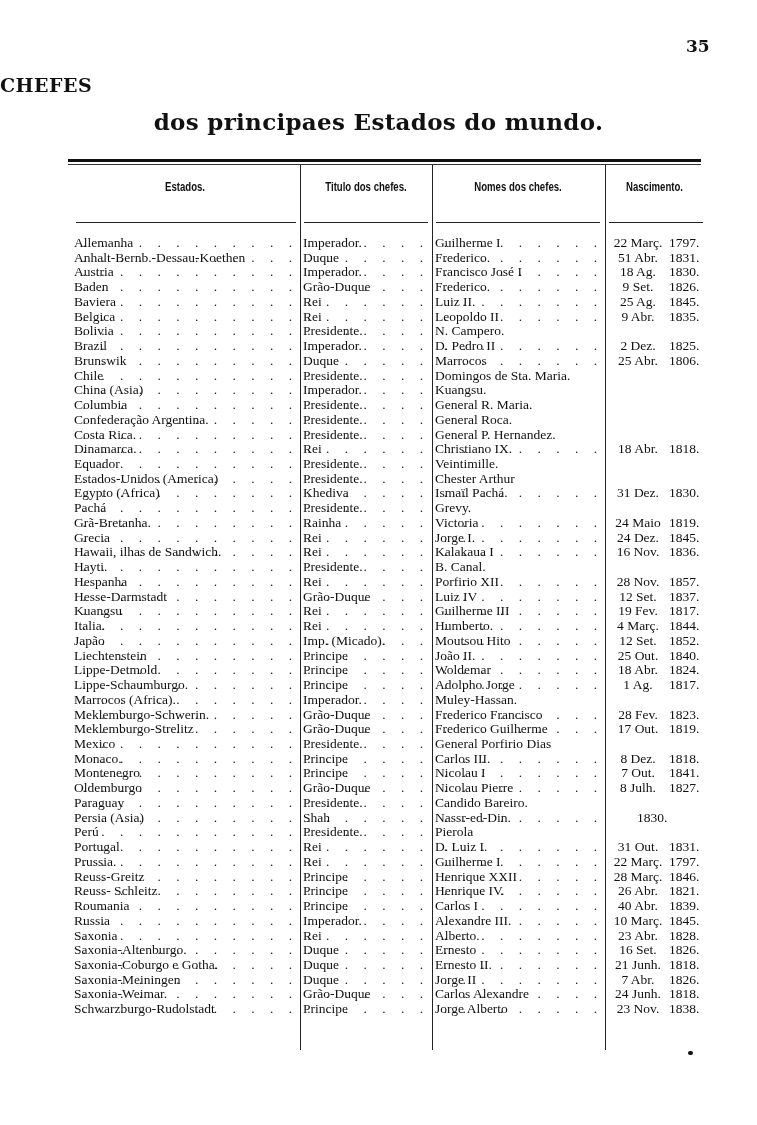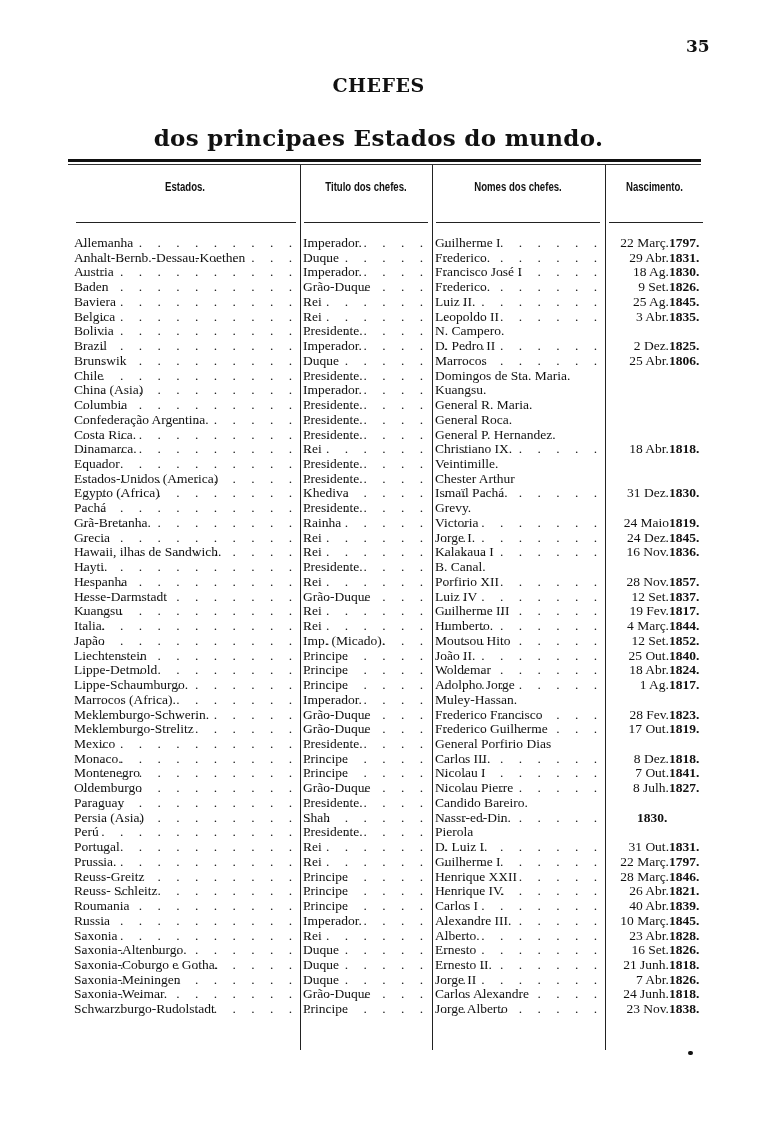--- a/index.html
+++ b/index.html
@@ -1,36 +1,36 @@
 <!DOCTYPE html>
 <html><head>
 <meta charset="utf-8">
 <style>
   html, body { margin: 0; padding: 0; background: #ffffff; }
   body { width: 757px; height: 1125px; position: relative; overflow: hidden; color: #111; }
   .page-number { position: absolute; left: 686px; top: 36px; font-family: "DejaVu Serif", serif; font-weight: bold; font-size: 17px; text-align: center; }
-  .title-main { position: absolute; left: 0; width: 757px; top: 74px; text-align: center; font-family: "DejaVu Serif", serif; font-weight: bold; font-size: 19px; letter-spacing: 0.5px; }
-  .title-sub { position: absolute; left: 0; width: 757px; top: 108px; text-align: center; font-family: "DejaVu Serif", serif; font-weight: bold; font-size: 23px; letter-spacing: 0.3px; margin-top: 16px; }
+  .title-main { position: absolute; left: 0; width: 757px; top: 74px; text-align: left; font-family: "DejaVu Serif", serif; font-weight: bold; font-size: 19px; letter-spacing: 0.5px; }
+  .title-sub { position: absolute; left: 0; width: 757px; top: 108px; text-align: center; font-family: "DejaVu Serif", serif; font-weight: bold; font-size: 23px; letter-spacing: 0.3px; }
   .rule-top { position: absolute; left: 68px; width: 633px; top: 159px; height: 3px; background: #111; }
   .rule-top2 { position: absolute; left: 68px; width: 633px; top: 164px; height: 1px; background: #333; }
   .vline { position: absolute; top: 165px; height: 885px; width: 1px; background: #222; }
   .hdr { position: absolute; top: 180px; font-family: "Liberation Sans Narrow", "Liberation Sans", sans-serif; font-weight: bold; font-size: 12px; text-align: center; transform: scaleX(0.8); transform-origin: center; }
   .hrule { position: absolute; top: 222px; height: 1px; background: #222; }
   .table { position: absolute; left: 74px; top: 236px; width: 640px; }
   .row { position: relative; height: 14.74px; font-family: "Liberation Serif", serif; font-size: 13.5px; line-height: 14.74px; white-space: nowrap; }
   .cell { position: absolute; top: 0; overflow: hidden; }
   .c-state { left: 0; width: 224px; }
   .c-title { left: 229px; width: 126px; }
   .c-name { left: 361px; width: 168px; }
   .c-birth { left: 533px; width: 110px; }
   .c-state .txt, .c-title .txt, .c-name .txt { background: #fff; padding-right: 2px; }
   .filler { position: absolute; right: 0; top: 0; letter-spacing: 6px; color: #222; }
   .bday { display: flex; }
-  .bday .day { width: 62px; text-align: right; }
-  .bday .yr { width: 46px; font-weight: bold; }
+  .bday .day { width: 62px; text-align: center; }
+  .bday .yr { width: 46px; }
   .dot-end { position: absolute; bottom: 70px; left: 688px; width: 5px; height: 4px; border-radius: 2px; background: #111; }
 </style>
 </head>
 <body>
 
 <div class="page-number">35</div>
 <div class="title-main">CHEFES</div>
 <div class="title-sub">dos principaes Estados do mundo.</div>
 
 <div class="rule-top"></div>
@@ -58,21 +58,21 @@
       <div class="cell c-birth bday">
         <span class="day">22 Març.</span>
         <span class="yr">1797.</span>
       </div>
     </div>
     <div class="row">
       <div class="cell c-state"><span class="filler">. . . . . . . . . . . . . . .</span><span class="txt">Anhalt-Bernb.-Dessau-Koethen</span></div>
       <div class="cell c-title"><span class="filler">. . . . . . .</span><span class="txt">Duque</span></div>
       <div class="cell c-name"><span class="filler">. . . . . . . . . .</span><span class="txt">Frederico.</span></div>
       <div class="cell c-birth bday">
-        <span class="day">29 Abr.</span>
+        <span class="day">51 Abr.</span>
         <span class="yr">1831.</span>
       </div>
     </div>
     <div class="row">
       <div class="cell c-state"><span class="filler">. . . . . . . . . . . . . . .</span><span class="txt">Austria</span></div>
       <div class="cell c-title"><span class="filler">. . . . . . .</span><span class="txt">Imperador.</span></div>
       <div class="cell c-name"><span class="filler">. . . . . . . . . .</span><span class="txt">Francisco José I</span></div>
       <div class="cell c-birth bday">
         <span class="day">18 Ag.</span>
         <span class="yr">1830.</span>
@@ -94,21 +94,21 @@
       <div class="cell c-birth bday">
         <span class="day">25 Ag.</span>
         <span class="yr">1845.</span>
       </div>
     </div>
     <div class="row">
       <div class="cell c-state"><span class="filler">. . . . . . . . . . . . . . .</span><span class="txt">Belgica</span></div>
       <div class="cell c-title"><span class="filler">. . . . . . .</span><span class="txt">Rei</span></div>
       <div class="cell c-name"><span class="filler">. . . . . . . . . .</span><span class="txt">Leopoldo II</span></div>
       <div class="cell c-birth bday">
-        <span class="day">3 Abr.</span>
+        <span class="day">9 Abr.</span>
         <span class="yr">1835.</span>
       </div>
     </div>
     <div class="row">
       <div class="cell c-state"><span class="filler">. . . . . . . . . . . . . . .</span><span class="txt">Bolivia</span></div>
       <div class="cell c-title"><span class="filler">. . . . . . .</span><span class="txt">Presidente.</span></div>
       <div class="cell c-name"><span class="txt">N. Campero.</span></div>
       <div class="cell c-birth bday">
         <span class="day" style="width: 30px;"></span>
         <span class="yr"></span>

